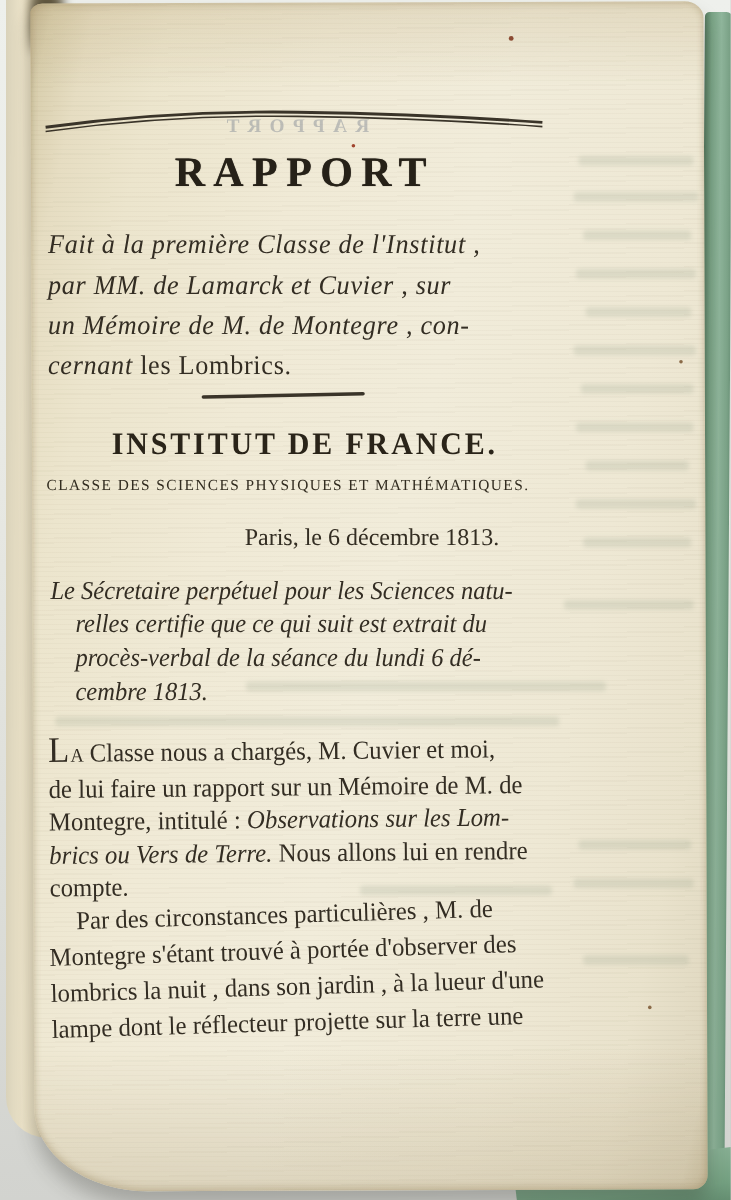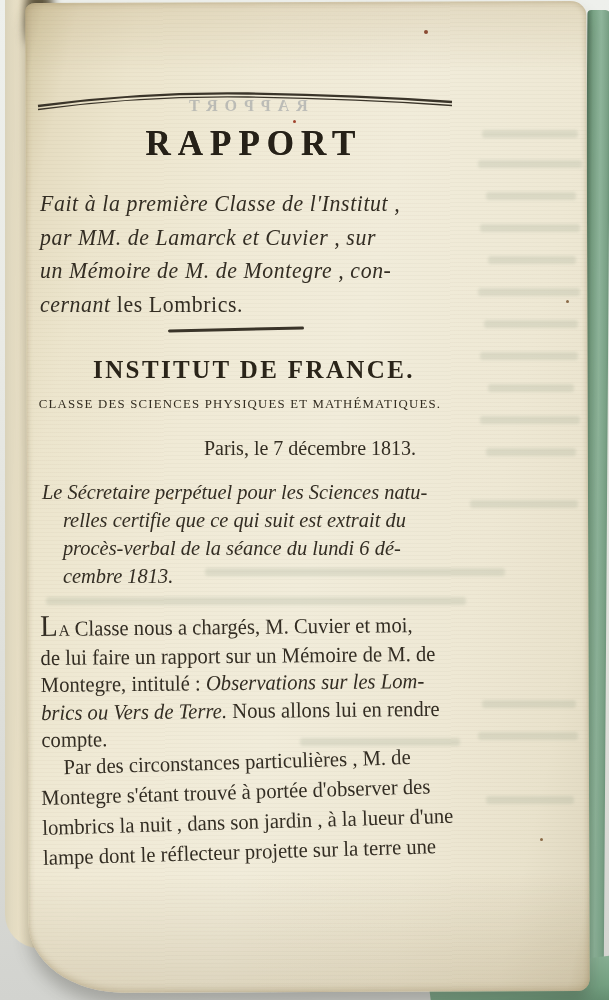--- a/index.html
+++ b/index.html
@@ -118,21 +118,21 @@
         <div class="tline"><span class="seg-i">un Mémoire de M. de Montegre , con-</span></div>
         <div class="tline"><span class="seg-i">cernant </span><span class="seg-r">les Lombrics.</span></div>
       </div>
 
     <div class="rule-short"></div>
 
     <div class="institut">INSTITUT DE FRANCE.</div>
 
     <div class="classe">CLASSE DES SCIENCES PHYSIQUES ET MATHÉMATIQUES.</div>
 
-    <div class="dateline">Paris, le 7 décembre 1813.</div>
+    <div class="dateline">Paris, le 6 décembre 1813.</div>
 
     <div class="certification">
         <div class="tline"><span class="seg-i">Le Sécretaire perpétuel pour les Sciences natu-</span></div>
         <div class="tline"><span class="seg-i">relles certifie que ce qui suit est extrait du</span></div>
         <div class="tline"><span class="seg-i">procès-verbal de la séance du lundi 6 dé-</span></div>
         <div class="tline"><span class="seg-i">cembre 1813.</span></div>
       </div>
 
     <div class="para1">
         <div class="tline"><span class="seg-lead">L</span><span class="seg-sc">A </span><span class="seg-r">Classe nous a chargés, M. Cuvier et moi,</span></div>

